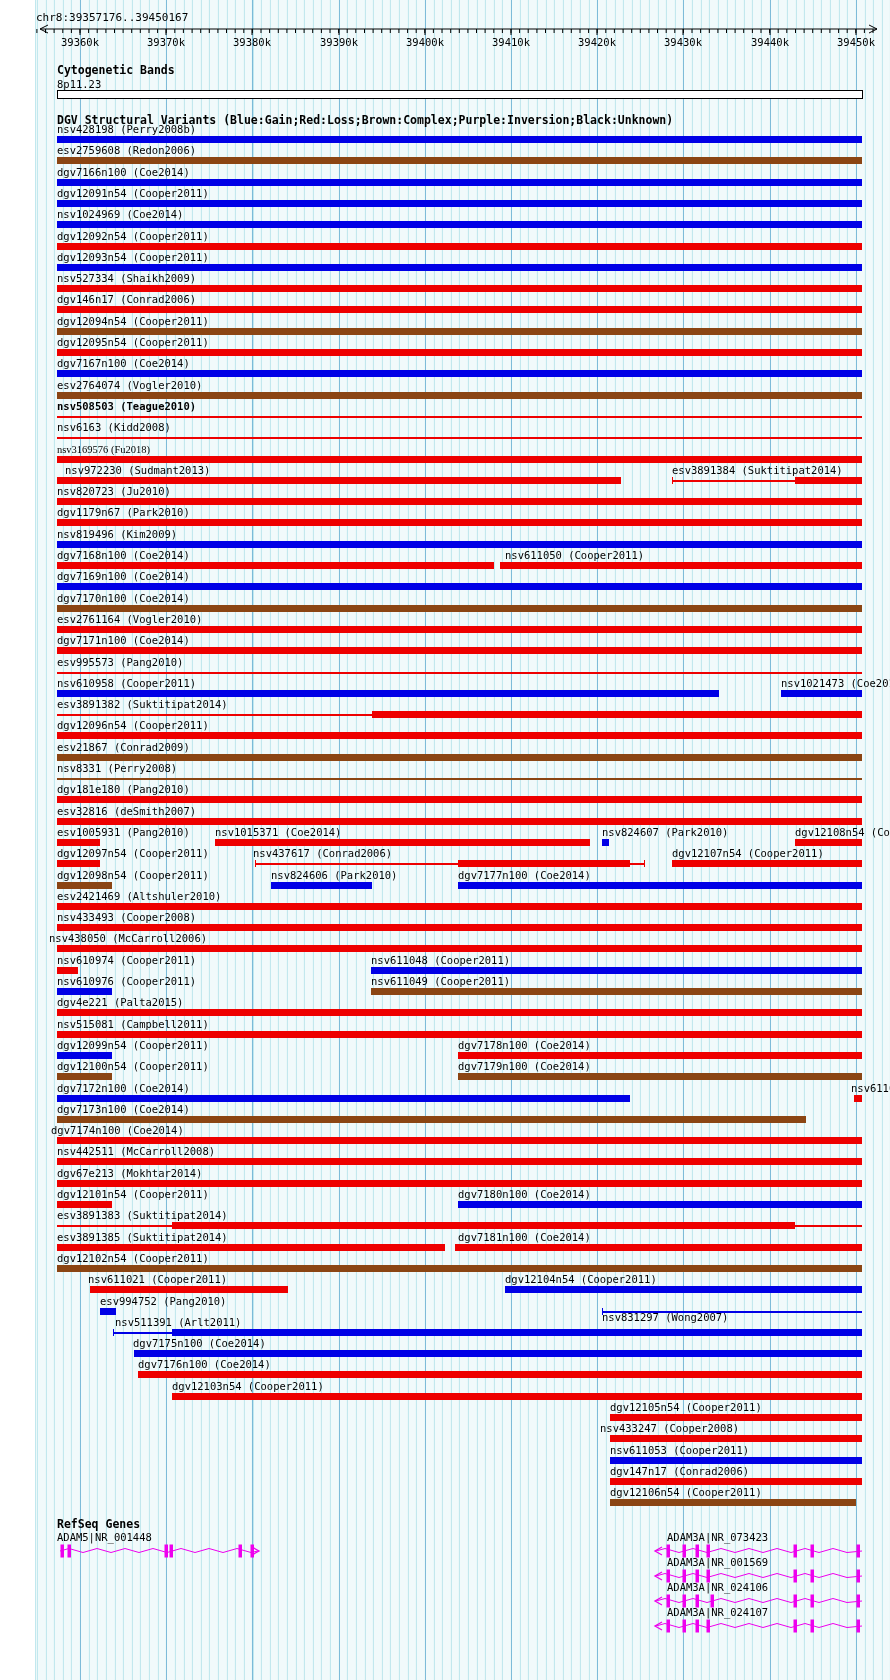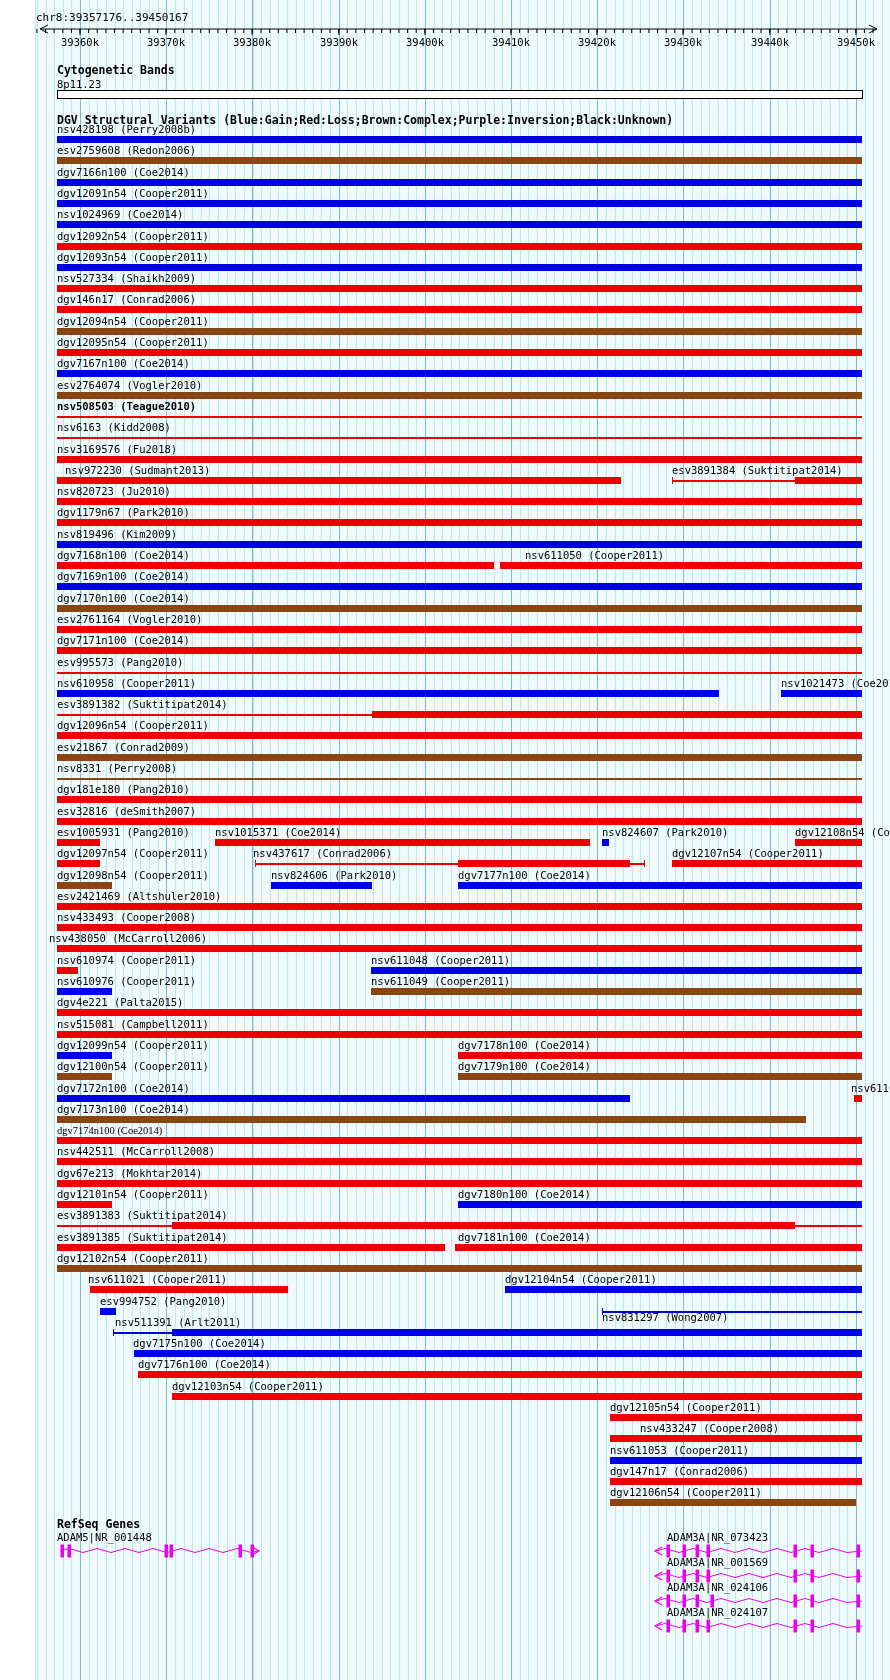--- a/index.html
+++ b/index.html
@@ -186,37 +186,37 @@
     <span class="flabel" style="left: 57px; top: 337px;">dgv12095n54 (Cooper2011)</span>
     <div class="seg" style="background: rgb(238, 0, 0); left: 57px; width: 805px; top: 349px; height: 7px;"></div>
     <span class="flabel" style="left: 57px; top: 358px;">dgv7167n100 (Coe2014)</span>
     <div class="seg" style="background: rgb(0, 0, 230); left: 57px; width: 805px; top: 370px; height: 7px;"></div>
     <span class="flabel" style="left: 57px; top: 380px;">esv2764074 (Vogler2010)</span>
     <div class="seg" style="background: rgb(139, 69, 19); left: 57px; width: 805px; top: 392px; height: 7px;"></div>
     <span class="flabel" style="left: 57px; top: 401px; font-weight: bold;">nsv508503 (Teague2010)</span>
     <div class="seg" style="background: rgb(238, 0, 0); left: 57px; width: 805px; top: 416px; height: 2px;"></div>
     <span class="flabel" style="left: 57px; top: 422px;">nsv6163 (Kidd2008)</span>
     <div class="seg" style="background: rgb(238, 0, 0); left: 57px; width: 805px; top: 437px; height: 2px;"></div>
-    <span class="flabel" style="left: 57px; top: 444px;">nsv3169576 (Fu2018)</span>
+    <span class="flabel" style="left: 57px; top: 444px; font-family: Liberation Serif, serif;">nsv3169576 (Fu2018)</span>
     <div class="seg" style="background: rgb(238, 0, 0); left: 57px; width: 805px; top: 456px; height: 7px;"></div>
     <span class="flabel" style="left: 65px; top: 465px;">nsv972230 (Sudmant2013)</span>
     <div class="seg" style="background: rgb(238, 0, 0); left: 57px; width: 564px; top: 477px; height: 7px;"></div>
     <span class="flabel" style="left: 672px; top: 465px;">esv3891384 (Suktitipat2014)</span>
     <div class="seg" style="background: rgb(238, 0, 0); left: 672px; width: 1px; top: 477px; height: 7px;"></div>
     <div class="seg" style="background: rgb(238, 0, 0); left: 672px; width: 123px; top: 480px; height: 2px;"></div>
     <div class="seg" style="background: rgb(238, 0, 0); left: 795px; width: 67px; top: 477px; height: 7px;"></div>
     <span class="flabel" style="left: 57px; top: 486px;">nsv820723 (Ju2010)</span>
     <div class="seg" style="background: rgb(238, 0, 0); left: 57px; width: 805px; top: 498px; height: 7px;"></div>
     <span class="flabel" style="left: 57px; top: 507px;">dgv1179n67 (Park2010)</span>
     <div class="seg" style="background: rgb(238, 0, 0); left: 57px; width: 805px; top: 519px; height: 7px;"></div>
     <span class="flabel" style="left: 57px; top: 529px;">nsv819496 (Kim2009)</span>
     <div class="seg" style="background: rgb(0, 0, 230); left: 57px; width: 805px; top: 541px; height: 7px;"></div>
     <span class="flabel" style="left: 57px; top: 550px;">dgv7168n100 (Coe2014)</span>
     <div class="seg" style="background: rgb(238, 0, 0); left: 57px; width: 437px; top: 562px; height: 7px;"></div>
-    <span class="flabel" style="left: 505px; top: 550px; margin-left: 20px;">nsv611050 (Cooper2011)</span>
+    <span class="flabel" style="left: 505px; top: 550px;">nsv611050 (Cooper2011)</span>
     <div class="seg" style="background: rgb(238, 0, 0); left: 500px; width: 362px; top: 562px; height: 7px;"></div>
     <span class="flabel" style="left: 57px; top: 571px;">dgv7169n100 (Coe2014)</span>
     <div class="seg" style="background: rgb(0, 0, 230); left: 57px; width: 805px; top: 583px; height: 7px;"></div>
     <span class="flabel" style="left: 57px; top: 593px;">dgv7170n100 (Coe2014)</span>
     <div class="seg" style="background: rgb(139, 69, 19); left: 57px; width: 805px; top: 605px; height: 7px;"></div>
     <span class="flabel" style="left: 57px; top: 614px;">esv2761164 (Vogler2010)</span>
     <div class="seg" style="background: rgb(238, 0, 0); left: 57px; width: 805px; top: 626px; height: 7px;"></div>
     <span class="flabel" style="left: 57px; top: 635px;">dgv7171n100 (Coe2014)</span>
     <div class="seg" style="background: rgb(238, 0, 0); left: 57px; width: 805px; top: 647px; height: 7px;"></div>
     <span class="flabel" style="left: 57px; top: 657px;">esv995573 (Pang2010)</span>
@@ -287,21 +287,21 @@
     <span class="flabel" style="left: 57px; top: 1061px;">dgv12100n54 (Cooper2011)</span>
     <div class="seg" style="background: rgb(139, 69, 19); left: 57px; width: 55px; top: 1073px; height: 7px;"></div>
     <span class="flabel" style="left: 458px; top: 1061px;">dgv7179n100 (Coe2014)</span>
     <div class="seg" style="background: rgb(139, 69, 19); left: 458px; width: 404px; top: 1073px; height: 7px;"></div>
     <span class="flabel" style="left: 57px; top: 1083px;">dgv7172n100 (Coe2014)</span>
     <div class="seg" style="background: rgb(0, 0, 230); left: 57px; width: 573px; top: 1095px; height: 7px;"></div>
     <span class="flabel" style="left: 851px; top: 1083px;">nsv6110</span>
     <div class="seg" style="background: rgb(238, 0, 0); left: 854px; width: 8px; top: 1095px; height: 7px;"></div>
     <span class="flabel" style="left: 57px; top: 1104px;">dgv7173n100 (Coe2014)</span>
     <div class="seg" style="background: rgb(139, 69, 19); left: 57px; width: 749px; top: 1116px; height: 7px;"></div>
-    <span class="flabel" style="left: 57px; top: 1125px; font-family: Liberation Serif, serif;">dgv7174n100 (Coe2014)</span>
+    <span class="flabel" style="left: 51px; top: 1125px;">dgv7174n100 (Coe2014)</span>
     <div class="seg" style="background: rgb(238, 0, 0); left: 57px; width: 805px; top: 1137px; height: 7px;"></div>
     <span class="flabel" style="left: 57px; top: 1146px;">nsv442511 (McCarroll2008)</span>
     <div class="seg" style="background: rgb(238, 0, 0); left: 57px; width: 805px; top: 1158px; height: 7px;"></div>
     <span class="flabel" style="left: 57px; top: 1168px;">dgv67e213 (Mokhtar2014)</span>
     <div class="seg" style="background: rgb(238, 0, 0); left: 57px; width: 805px; top: 1180px; height: 7px;"></div>
     <span class="flabel" style="left: 57px; top: 1189px;">dgv12101n54 (Cooper2011)</span>
     <div class="seg" style="background: rgb(238, 0, 0); left: 57px; width: 55px; top: 1201px; height: 7px;"></div>
     <span class="flabel" style="left: 458px; top: 1189px;">dgv7180n100 (Coe2014)</span>
     <div class="seg" style="background: rgb(0, 0, 230); left: 458px; width: 404px; top: 1201px; height: 7px;"></div>
     <span class="flabel" style="left: 57px; top: 1210px;">esv3891383 (Suktitipat2014)</span>
@@ -327,21 +327,21 @@
     <div class="seg" style="background: rgb(0, 0, 230); left: 113px; width: 59px; top: 1332px; height: 2px;"></div>
     <div class="seg" style="background: rgb(0, 0, 230); left: 172px; width: 690px; top: 1329px; height: 7px;"></div>
     <span class="flabel" style="left: 133px; top: 1338px;">dgv7175n100 (Coe2014)</span>
     <div class="seg" style="background: rgb(0, 0, 230); left: 134px; width: 728px; top: 1350px; height: 7px;"></div>
     <span class="flabel" style="left: 138px; top: 1359px;">dgv7176n100 (Coe2014)</span>
     <div class="seg" style="background: rgb(238, 0, 0); left: 138px; width: 724px; top: 1371px; height: 7px;"></div>
     <span class="flabel" style="left: 172px; top: 1381px;">dgv12103n54 (Cooper2011)</span>
     <div class="seg" style="background: rgb(238, 0, 0); left: 172px; width: 690px; top: 1393px; height: 7px;"></div>
     <span class="flabel" style="left: 610px; top: 1402px;">dgv12105n54 (Cooper2011)</span>
     <div class="seg" style="background: rgb(238, 0, 0); left: 610px; width: 252px; top: 1414px; height: 7px;"></div>
-    <span class="flabel" style="left: 640px; top: 1423px; text-align: center;">nsv433247 (Cooper2008)</span>
+    <span class="flabel" style="left: 600px; top: 1423px; text-align: center;">nsv433247 (Cooper2008)</span>
     <div class="seg" style="background: rgb(238, 0, 0); left: 610px; width: 252px; top: 1435px; height: 7px;"></div>
     <span class="flabel" style="left: 610px; top: 1445px;">nsv611053 (Cooper2011)</span>
     <div class="seg" style="background: rgb(0, 0, 230); left: 610px; width: 252px; top: 1457px; height: 7px;"></div>
     <span class="flabel" style="left: 610px; top: 1466px;">dgv147n17 (Conrad2006)</span>
     <div class="seg" style="background: rgb(238, 0, 0); left: 610px; width: 252px; top: 1478px; height: 7px;"></div>
     <span class="flabel" style="left: 610px; top: 1487px;">dgv12106n54 (Cooper2011)</span>
     <div class="seg" style="background: rgb(139, 69, 19); left: 610px; width: 246px; top: 1499px; height: 7px;"></div>
   </div>
 
 <span class="h" style="left:57px;top:1517px;">RefSeq Genes</span>

